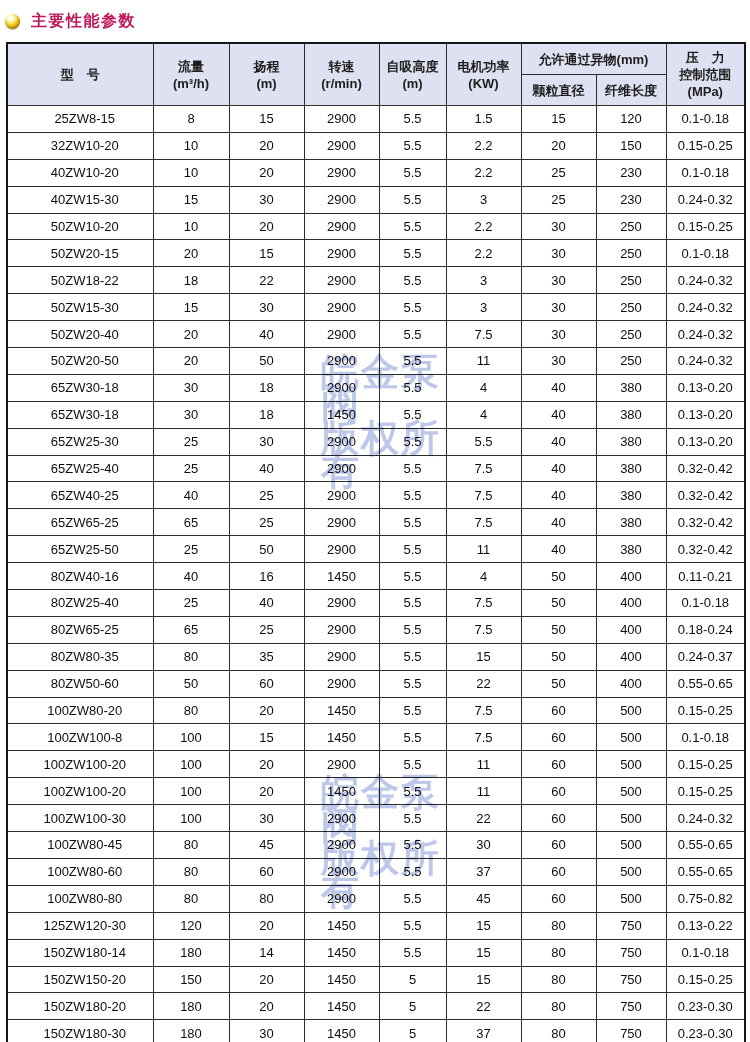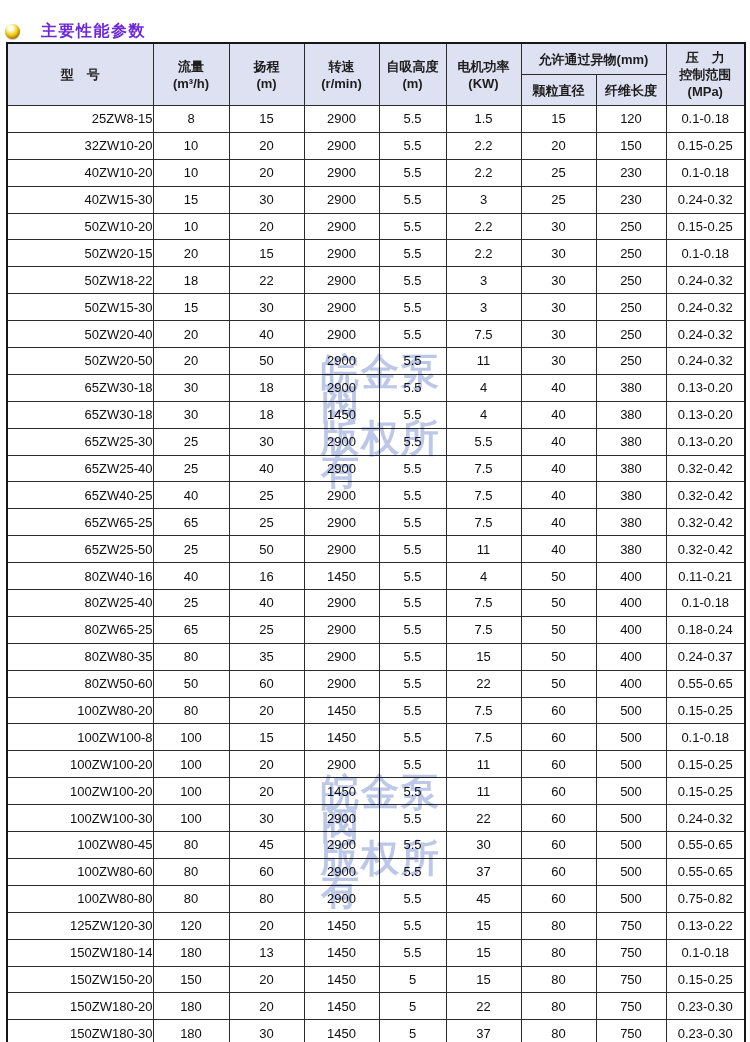--- a/index.html
+++ b/index.html
@@ -27,25 +27,25 @@
   }
   .ball-icon {
     width: 15px;
     height: 15px;
     border-radius: 50%;
     background: radial-gradient(circle at 38% 28%,
       #ffffff 0%, #fffce4 18%, #f6d21f 45%, #eab800 72%, #8f7a18 100%);
     box-shadow: inset -1px -2px 2px rgba(80,60,0,.45), 0 1px 1px rgba(0,0,0,.25);
   }
   .page-title {
-    margin: 12px;
+    margin: 2px;
     font-size: 16px;
     font-weight: bold;
     letter-spacing: 1.5px;
-    color: #6d28d9;
+    color: #be185d;
   }
 
   
   table.perf {
     position: absolute;
     top: 42px;
     left: 6px;
     width: 738px;
     table-layout: fixed;
     border-collapse: collapse;
@@ -68,21 +68,21 @@
     line-height: 17px;
     height: 30px;
   }
   table.perf td {
     height: 25.9px;
     font-size: 13px;
     color: #0e0e0e;
     background: #ffffff;
   }
   table.perf td.model {
-    text-align: right;
+    text-align: center;
     padding-left: 9px;
   }
 
   
   .watermark {
     position: absolute;
     left: 321px;
     width: 152px;
     text-align: left;
     font-size: 38px;
@@ -480,21 +480,21 @@
         <td>1450</td>
         <td>5.5</td>
         <td>15</td>
         <td>80</td>
         <td>750</td>
         <td>0.13-0.22</td>
       </tr>
       <tr>
         <td class="model">150ZW180-14</td>
         <td>180</td>
-        <td>13</td>
+        <td>14</td>
         <td>1450</td>
         <td>5.5</td>
         <td>15</td>
         <td>80</td>
         <td>750</td>
         <td>0.1-0.18</td>
       </tr>
       <tr>
         <td class="model">150ZW150-20</td>
         <td>150</td>

